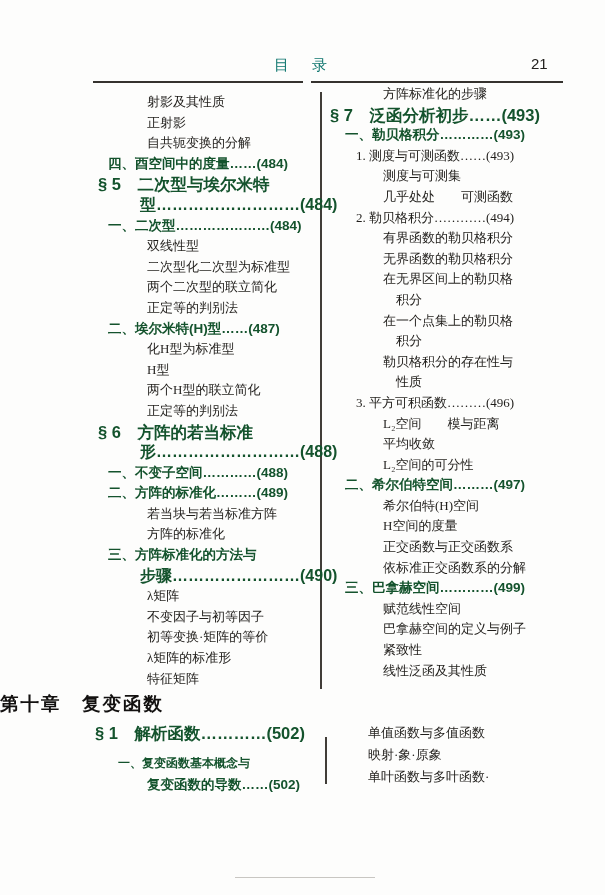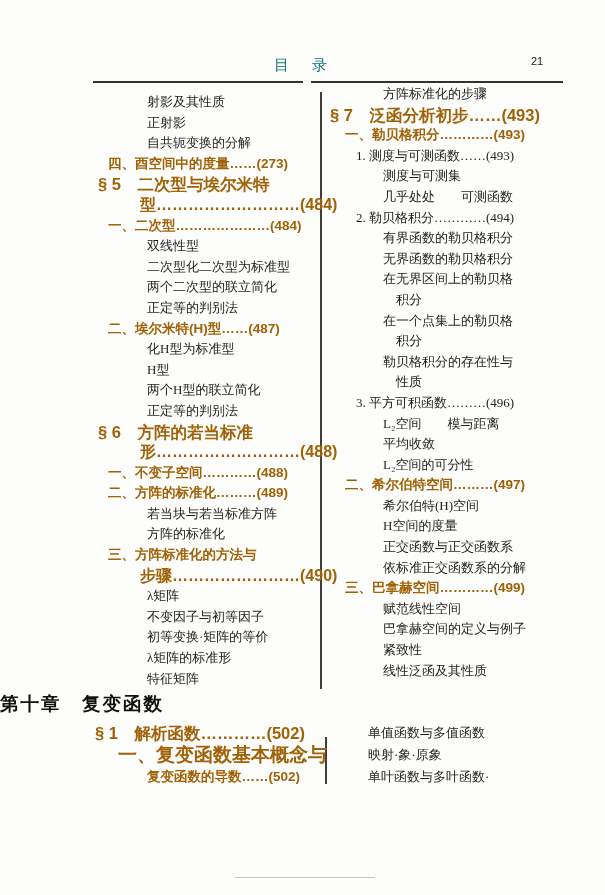--- a/index.html
+++ b/index.html
@@ -15,35 +15,35 @@
     color:#1b1a18;
     overflow:hidden;
   }
   
   .hdr-title{
     position:absolute;top:56px;left:0;width:605px;
     text-align:center;font-size:15px;letter-spacing:4px;color:#0f766e;
   }
   .hdr-page{
     position:absolute;top:55px;left:531px;
-    font-size:11px;color:#23211e;font-family:"Liberation Sans","DejaVu Sans",sans-serif;
+    font-size:15px;color:#23211e;font-family:"Liberation Sans","DejaVu Sans",sans-serif;
   }
   .rule{position:absolute;height:2px;background:#35322e;}
   .rule-left{top:81px;left:93px;width:210px;}
   .rule-right{top:81px;left:311px;width:252px;}
   
   .vdiv{position:absolute;width:2px;background:#413d38;}
   .vdiv-main{left:320px;top:92px;height:597px;}
   .vdiv-bottom{left:325px;top:737px;height:47px;}
   
   .col{position:absolute;white-space:nowrap;}
   .col-left{left:90px;top:92px;width:232px;}
   .col-right{left:330px;top:84px;width:250px;}
   .line{height:20.6px;line-height:20.6px;font-size:13px;color:#201e1b;}
-  .bold-face{font-family:"Liberation Sans","DejaVu Sans",sans-serif;font-weight:700;color:#a16207;}
+  .bold-face{font-family:"Liberation Sans","DejaVu Sans",sans-serif;font-weight:700;color:#14532d;}
   
   .col-left .leaf   {padding-left:57px;}
   .col-left .num    {padding-left:18px;font-size:13.5px;}
   .col-left .sec    {padding-left:8px;font-size:16.5px;}
   .col-left .seccont{padding-left:50px;font-size:16px;}
   .col-left .numcont{padding-left:50px;font-size:16px;}
   
   .col-right .leaf   {padding-left:53px;}
   .col-right .num    {padding-left:15px;font-size:13.5px;}
   .col-right .sec    {padding-left:0;font-size:16.5px;}
@@ -52,42 +52,42 @@
   
   .chapter{
     position:absolute;top:691px;left:0;width:605px;
     font-size:18.5px;letter-spacing:2px;
     font-family:"Liberation Sans","DejaVu Sans",sans-serif;font-weight:700;color:#131110;
   }
   .col-bleft{left:90px;top:722px;width:240px;}
   .col-bright{left:368px;top:722px;width:210px;}
   .col-bleft .line,.col-bright .line{height:22px;line-height:22px;}
   .col-bleft .sec    {padding-left:5px;font-size:16.5px;}
-  .col-bleft .num    {padding-left:28px;font-size:19px;}
+  .col-bleft .num    {padding-left:28px;font-size:12px;margin-top:8px;}
   .col-bleft .numcont{padding-left:57px;font-size:13.5px;}
   .col-bright .leaf  {padding-left:0;}
   .artifact{position:absolute;top:877px;left:235px;width:140px;height:1px;background:#c8c6c2;}
 </style>
 </head>
 <body>
 
 <div class="page">
 
   <div class="hdr-title">目　录</div>
   <div class="hdr-page">21</div>
   <div class="rule rule-left"></div>
   <div class="rule rule-right"></div>
 
   <div class="vdiv vdiv-main"></div>
 
   <div class="col col-left">
       <div class="line leaf">射影及其性质</div>
       <div class="line leaf">正射影</div>
       <div class="line leaf">自共轭变换的分解</div>
-      <div class="line num bold-face">四、酉空间中的度量……(273)</div>
+      <div class="line num bold-face">四、酉空间中的度量……(484)</div>
       <div class="line sec bold-face">§ 5　二次型与埃尔米特</div>
       <div class="line seccont bold-face">型………………………(484)</div>
       <div class="line num bold-face">一、二次型…………………(484)</div>
       <div class="line leaf">双线性型</div>
       <div class="line leaf">二次型化二次型为标准型</div>
       <div class="line leaf">两个二次型的联立简化</div>
       <div class="line leaf">正定等的判别法</div>
       <div class="line num bold-face">二、埃尔米特(H)型……(487)</div>
       <div class="line leaf">化H型为标准型</div>
       <div class="line leaf">H型</div>

